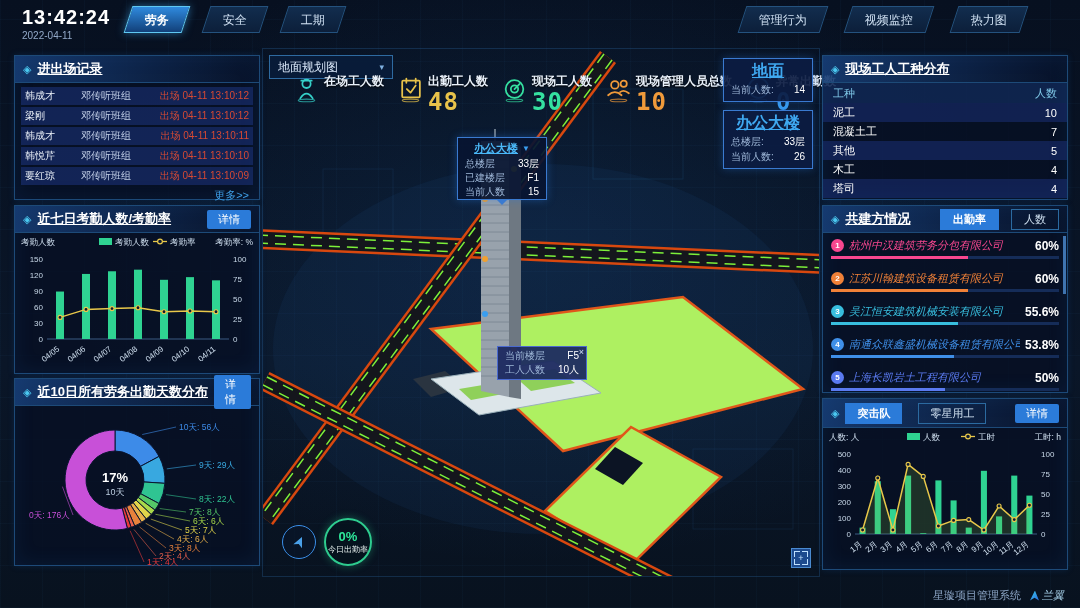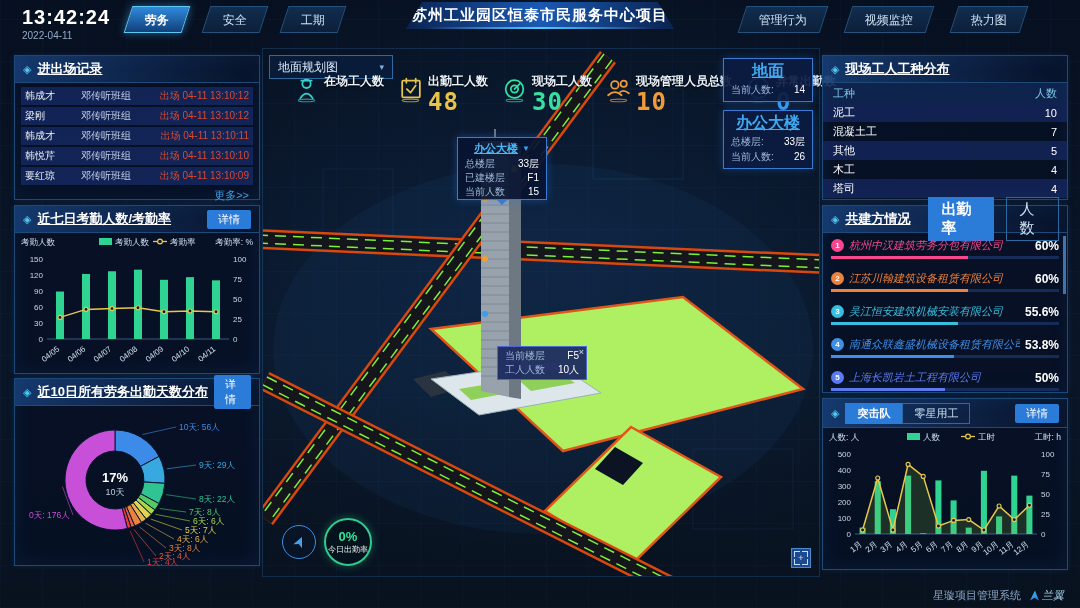--- a/index.html
+++ b/index.html
@@ -43,21 +43,21 @@
   .ee-event{color:#d84a33;}
   .more{color:#3fa0e8;font-size:11px;text-align:right;padding:1px 10px;cursor:pointer;}
   
   .wt-head,.wt-row{display:flex;align-items:center;height:20px;padding:0 10px;font-size:11px;}
   .wt-head{color:#7fc8e8;background:rgba(22,52,112,0.55);}
   .wt-row{color:#fff;height:19px;}
   .wt-row:nth-child(odd){background:rgba(28,50,125,0.5);}
   .wt-c1{flex:1;} .wt-c2{width:40px;text-align:right;}
   
   .ptabs{margin-left:auto;display:flex;}
-  .ptab{font-size:15px;padding:2px 12px;border:1px solid #2b6aa0;color:#cfe0f0;cursor:pointer;margin-left:12px;}
+  .ptab{font-size:11px;padding:2px 12px;border:1px solid #2b6aa0;color:#cfe0f0;cursor:pointer;margin-left:12px;}
   .ptab.active{background:#2b7bd9;border-color:#2b7bd9;color:#fff;font-weight:bold;}
   .co-list{height:158px;overflow:hidden;padding:2px 8px 0;}
   .co-item{height:30px;}
   .co-top{display:flex;align-items:center;gap:5px;margin-top:3px;}
   .co-rank{width:13px;height:13px;border-radius:50%;color:#fff;font-size:8px;font-weight:bold;
     display:flex;align-items:center;justify-content:center;flex:none;}
   .co-name{flex:1;font-size:11px;font-style:italic;white-space:nowrap;overflow:hidden;}
   .co-pct{font-size:12px;font-weight:bold;color:#fff;}
   .co-bar{height:3px;background:#152c58;margin-top:3px;position:relative;}
   .co-fill{position:absolute;left:0;top:0;height:100%;}
@@ -119,24 +119,20 @@
 
   <div class="clock">
     <div class="t">13:42:24</div>
     <div class="d">2022-04-11</div>
   </div>
   <div class="tabs left" id="left-tabs">
       <div class="tab active"><span>劳务</span></div>
       <div class="tab"><span>安全</span></div>
       <div class="tab"><span>工期</span></div>
     </div>
-  <div class="title-banner">
-    <span class="page-title">苏州工业园区恒泰市民服务中心项目</span>
-    <span class="glow"></span>
-  </div>
   <div class="tabs right" id="right-tabs">
       <div class="tab"><span>管理行为</span></div>
       <div class="tab"><span>视频监控</span></div>
       <div class="tab"><span>热力图</span></div>
     </div>
 
   <div class="panel" style="left:14px;top:55px;width:244px;height:143px;">
     <div class="panel-h">
       <span class="diamond">◈</span>
       <span class="panel-title">进出场记录</span>
@@ -576,21 +572,21 @@
         </div>
       </div>
     <div class="co-scroll"></div>
   </div>
 
   <div class="panel" style="left:822px;top:398px;width:244px;height:170px;">
     <div class="panel-h" style="height:28px;">
       <span class="diamond">◈</span>
       <span id="assault-tabs" style="display:flex;">
           <span class="atab active">突击队</span>
-          <span class="atab" style="margin-left: 0px;">零星用工</span>
+          <span class="atab" style="margin-left: 16px;">零星用工</span>
         </span>
       <span class="detail-btn">详情</span>
     </div>
     <svg id="chart-month" width="244" height="138">
         <text x="6" y="12" font-size="8.5" fill="#d0e0f0">人数: 人</text>
         <text x="238" y="12" font-size="8.5" fill="#d0e0f0" text-anchor="end">工时: h</text>
         <rect x="84" y="5" width="13" height="7" fill="#2fd392"></rect>
         <text x="100" y="12" font-size="8.5" fill="#d0e0f0">人数</text>
         <line x1="138" y1="8.5" x2="152" y2="8.5" stroke="#e8c84a" stroke-width="1.3"></line>
         <circle cx="145" cy="8.5" r="2.4" fill="#0e1a30" stroke="#e8c84a" stroke-width="1.2"></circle>

